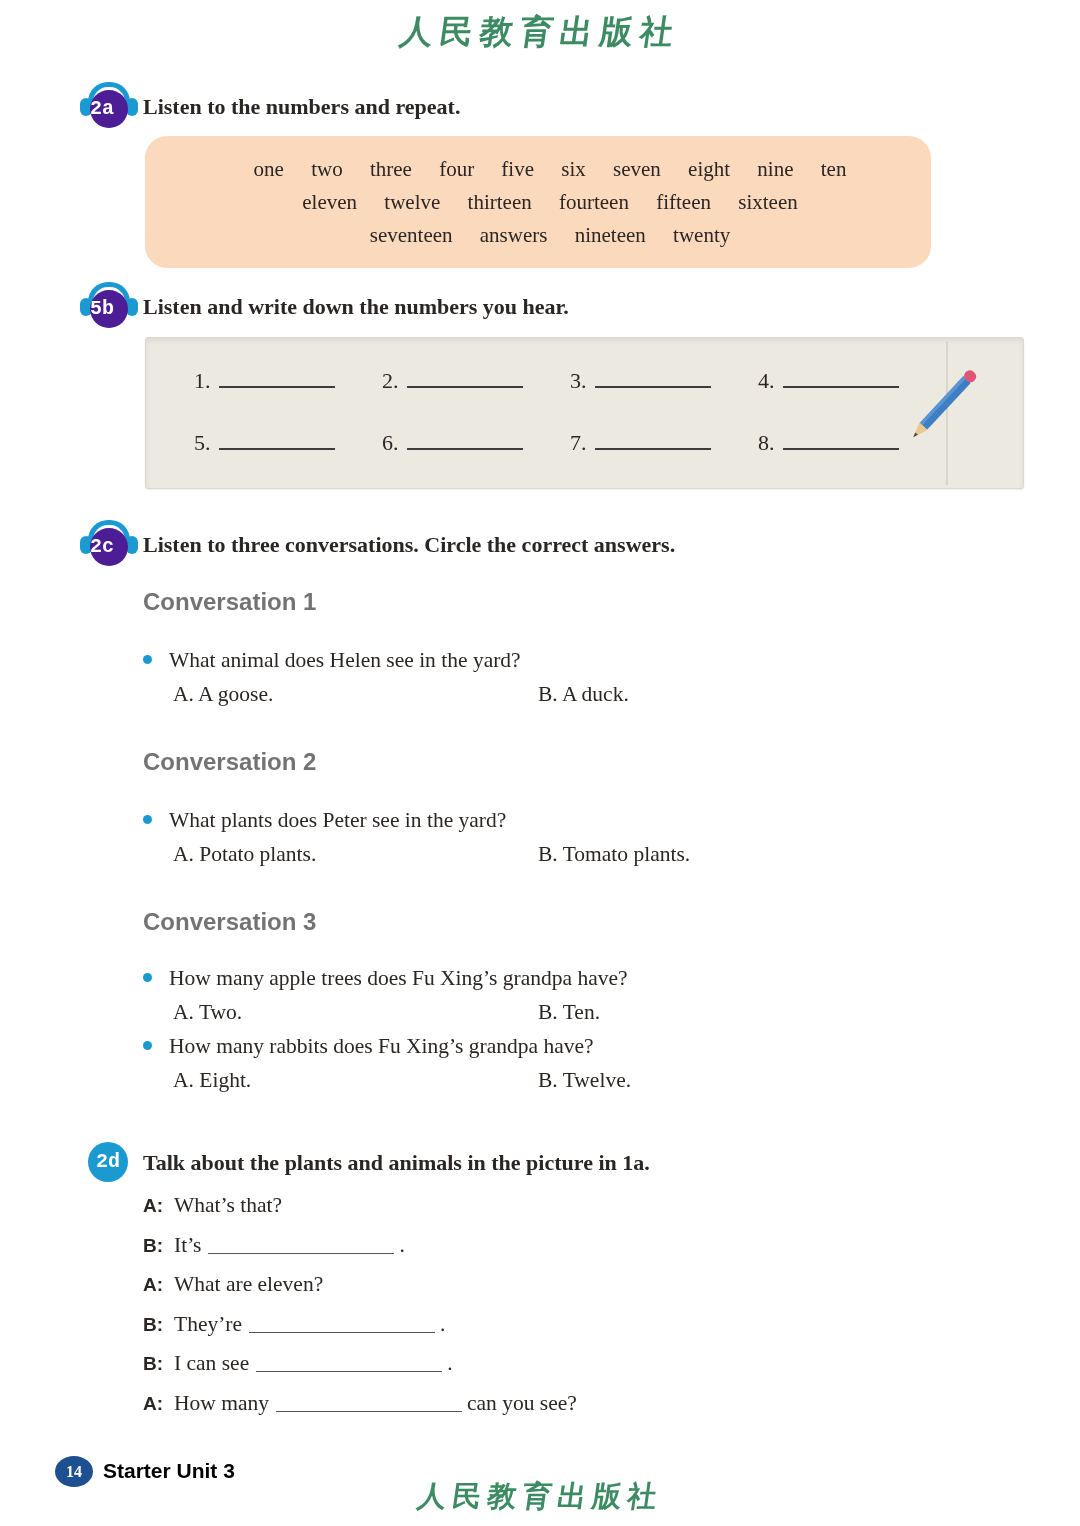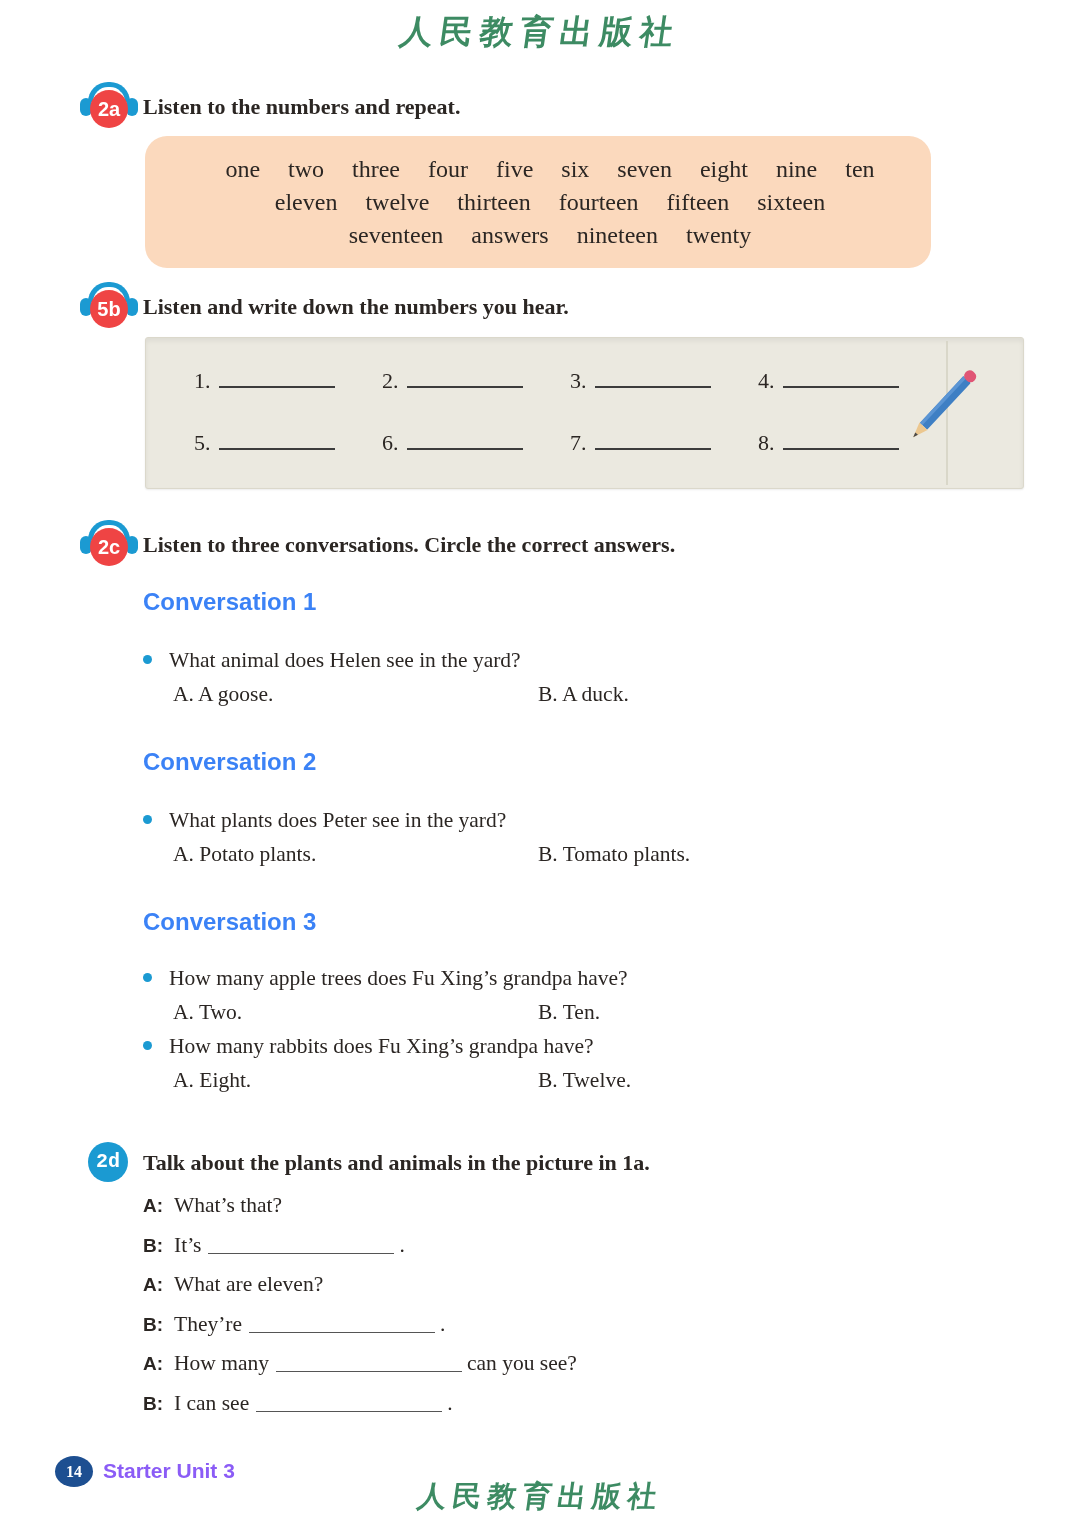--- a/index.html
+++ b/index.html
@@ -13,50 +13,50 @@
   .logo-top { top:10px; font-size:33px; letter-spacing:7px; }
   .logo-bottom { top:1477px; font-size:29px; letter-spacing:6px; }
 
   
   .audio-badge { position:absolute; width:58px; height:48px; }
   .hb-band { position:absolute; left:8px; top:0; width:42px; height:20px; box-sizing:border-box;
     border:5px solid #1b9ad2; border-bottom:none; border-radius:21px 21px 0 0; }
   .hb-ear { position:absolute; top:16px; width:12px; height:18px; border-radius:6px; background:#1b9ad2; }
   .hb-ear.l { left:0; } .hb-ear.r { right:0; }
   .hb-circle { position:absolute; left:10px; top:8px; width:38px; height:38px; border-radius:50%;
-    background:#ef4444; color:#fff; font-family:Liberation Sans, sans-serif; font-weight:bold;
-    font-size:20px; line-height:38px; text-align:center; }
+    background:#4c1d95; color:#fff; font-family:Liberation Mono, monospace; font-weight:bold;
+    font-size:20px; line-height:38px; }
   .badge-2a { left:80px; top:82px; } .badge-2b { left:80px; top:282px; } .badge-2c { left:80px; top:520px; }
   .simple-badge { position:absolute; left:88px; top:1142px; width:40px; height:40px; border-radius:50%;
     background:#1b9ad2; color:#fff; font-family:Liberation Mono, monospace; font-weight:bold;
     font-size:20px; line-height:40px; text-align:center; }
 
   .instruction { position:absolute; left:143px; font-size:22px; font-weight:bold; white-space:nowrap; }
   .instr-2a { top:94px; } .instr-2b { top:294px; } .instr-2c { top:532px; } .instr-2d { top:1150px; }
 
   
   .peach-box { position:absolute; left:145px; top:136px; width:786px; height:132px;
     background:#fbd9bd; border-radius:22px; text-align:center; padding-top:17px; box-sizing:border-box; }
-  .num-line { font-size:24px; line-height:33px; word-spacing:22px;margin-left:24px; }
+  .num-line { font-size:21px; line-height:33px; word-spacing:22px;margin-left:24px; }
 
   
   .paper { position:absolute; left:145px; top:337px; width:877px; height:150px;
     background:#ebe9e0; border:1px solid #dbd8cb; border-radius:3px;
     box-shadow: inset 0 3px 5px rgba(0,0,0,0.06), 0 1px 2px rgba(0,0,0,0.08); }
   .paper:after { content:""; position:absolute; top:3px; bottom:3px; left:800px; width:2px;
     background:#d5d2c3; opacity:.8; }
   .answer-row { position:absolute; left:48px; display:flex; }
   .answer-row.r1 { top:28px; } .answer-row.r2 { top:90px; }
   .answer-cell { width:188px; font-size:22px; }
   .blank { display:inline-block; width:116px; height:20px; margin-left:8px;
     border-bottom:2px solid #3c3c3c; }
   .pencil-svg { position:absolute; left:892px; top:346px; }
 
   
-  .conv-title { position:absolute; left:143px; color:#3b82f6; font-family:"Liberation Sans", sans-serif;
+  .conv-title { position:absolute; left:143px; color:#737373; font-family:"Liberation Sans", sans-serif;
     font-weight:bold; font-size:24px; white-space:nowrap; }
   .ct-1 { top:588px; } .ct-2 { top:748px; } .ct-3 { top:908px; }
   .q-row { position:absolute; left:143px; font-size:21.5px; white-space:nowrap; }
   .q-1 { top:648px; } .q-2 { top:808px; } .q-3 { top:966px; } .q-4 { top:1034px;text-align:center; }
   .bullet { display:inline-block; width:9px; height:9px; border-radius:50%; background:#1b9ad2;
     margin-right:17px; vertical-align:3px; }
   .opt-row { position:absolute; left:173px; width:640px; font-size:21.5px; }
   .o-1 { top:682px; } .o-2 { top:842px; } .o-3 { top:1000px; } .o-4 { top:1068px; }
   .opt-b { position:absolute; left:365px; top:0; }
 
@@ -65,21 +65,21 @@
   .d-row { height:39.5px; line-height:39.5px; white-space:nowrap; }
   .spk { display:inline-block; width:31px; font-family:"Liberation Sans", sans-serif;
     font-weight:bold; font-size:19px; }
   .d-blank { display:inline-block; width:186px; height:22px; margin:0 5px 0 7px;
     border-bottom:1.5px solid #555; vertical-align:-2px; }
 
   
   .page-badge { position:absolute; left:55px; top:1456px; width:38px; height:31px; border-radius:50%;
     background:#1d4f91; color:#ffffff; font-family:Liberation Serif, serif; font-weight:bold;
     font-size:16px; line-height:31px; text-align:center; }
-  .footer-label { position:absolute; left:103px; top:1459px; color:#8b5cf6;
+  .footer-label { position:absolute; left:103px; top:1459px; color:#000000;
     font-family:"Liberation Sans", sans-serif; font-weight:bold; font-size:21px; }
 </style>
 </head>
 <body>
 
 <div class="page">
 
   <div class="logo logo-top">人民教育出版社</div>
 
   <div class="audio-badge badge-2a">
@@ -172,24 +172,24 @@
     <div class="d-row">
       <span class="spk">B:</span><span>It’s</span><span class="d-blank"></span><span>.</span>
     </div>
     <div class="d-row">
       <span class="spk">A:</span><span>What are eleven?</span>
     </div>
     <div class="d-row">
       <span class="spk">B:</span><span>They’re</span><span class="d-blank"></span><span>.</span>
     </div>
     <div class="d-row">
-      <span class="spk">A:</span><span>How many</span><span class="d-blank"></span><span>can you see?</span>
+      <span class="spk">B:</span><span>I can see</span><span class="d-blank"></span><span>.</span>
     </div>
     <div class="d-row">
-      <span class="spk">B:</span><span>I can see</span><span class="d-blank"></span><span>.</span>
+      <span class="spk">A:</span><span>How many</span><span class="d-blank"></span><span>can you see?</span>
     </div>
   </div>
 
   <div class="page-badge">14</div>
   <div class="footer-label">Starter Unit 3</div>
   <div class="logo logo-bottom">人民教育出版社</div>
 
 </div>
 
 </body></html>

